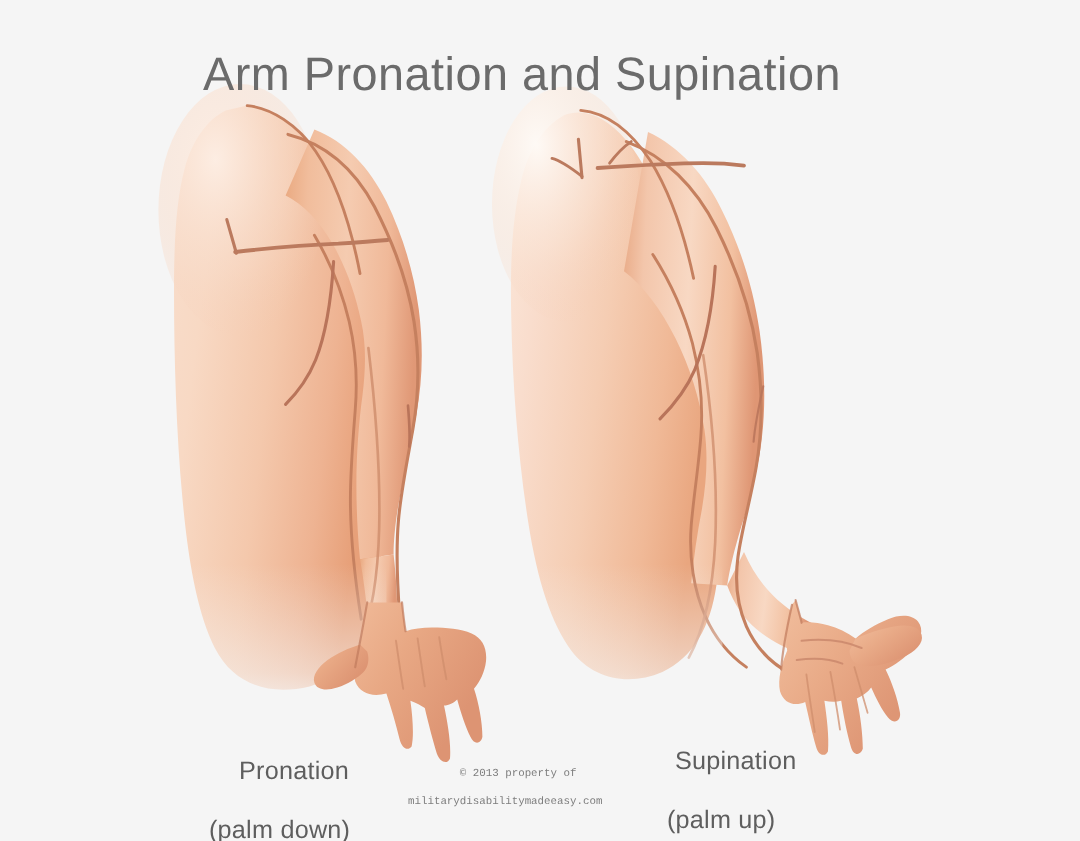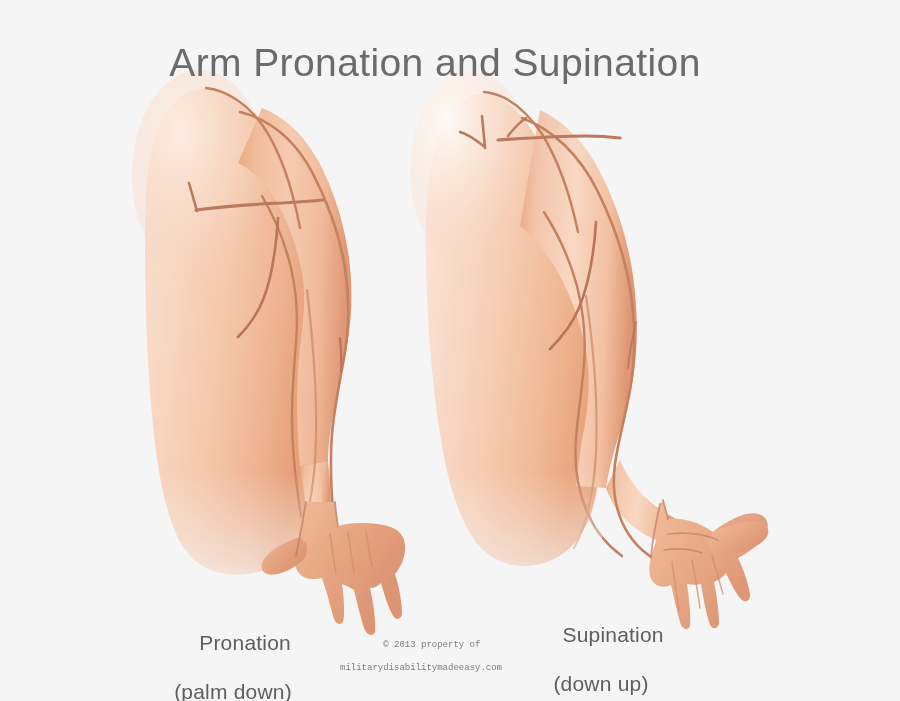--- a/index.html
+++ b/index.html
@@ -351,21 +351,21 @@
 
   <div class="txt" id="figure-title">Arm Pronation and Supination</div>
 
   <div class="txt" id="pronation-label">
     <span>Pronation</span>
     <span class="cap-line2">(palm down)</span>
   </div>
 
   <div class="txt" id="supination-label">
     <span>Supination</span>
-    <span class="cap-line2">(down up)</span>
+    <span class="cap-line2">(palm up)</span>
   </div>
 
   <div class="txt" id="copyright-notice">
     <span>© 2013 property of</span>
     <span class="cap-line2">militarydisabilitymadeeasy.com</span>
   </div>
 
 </div>
 
 </body></html>

